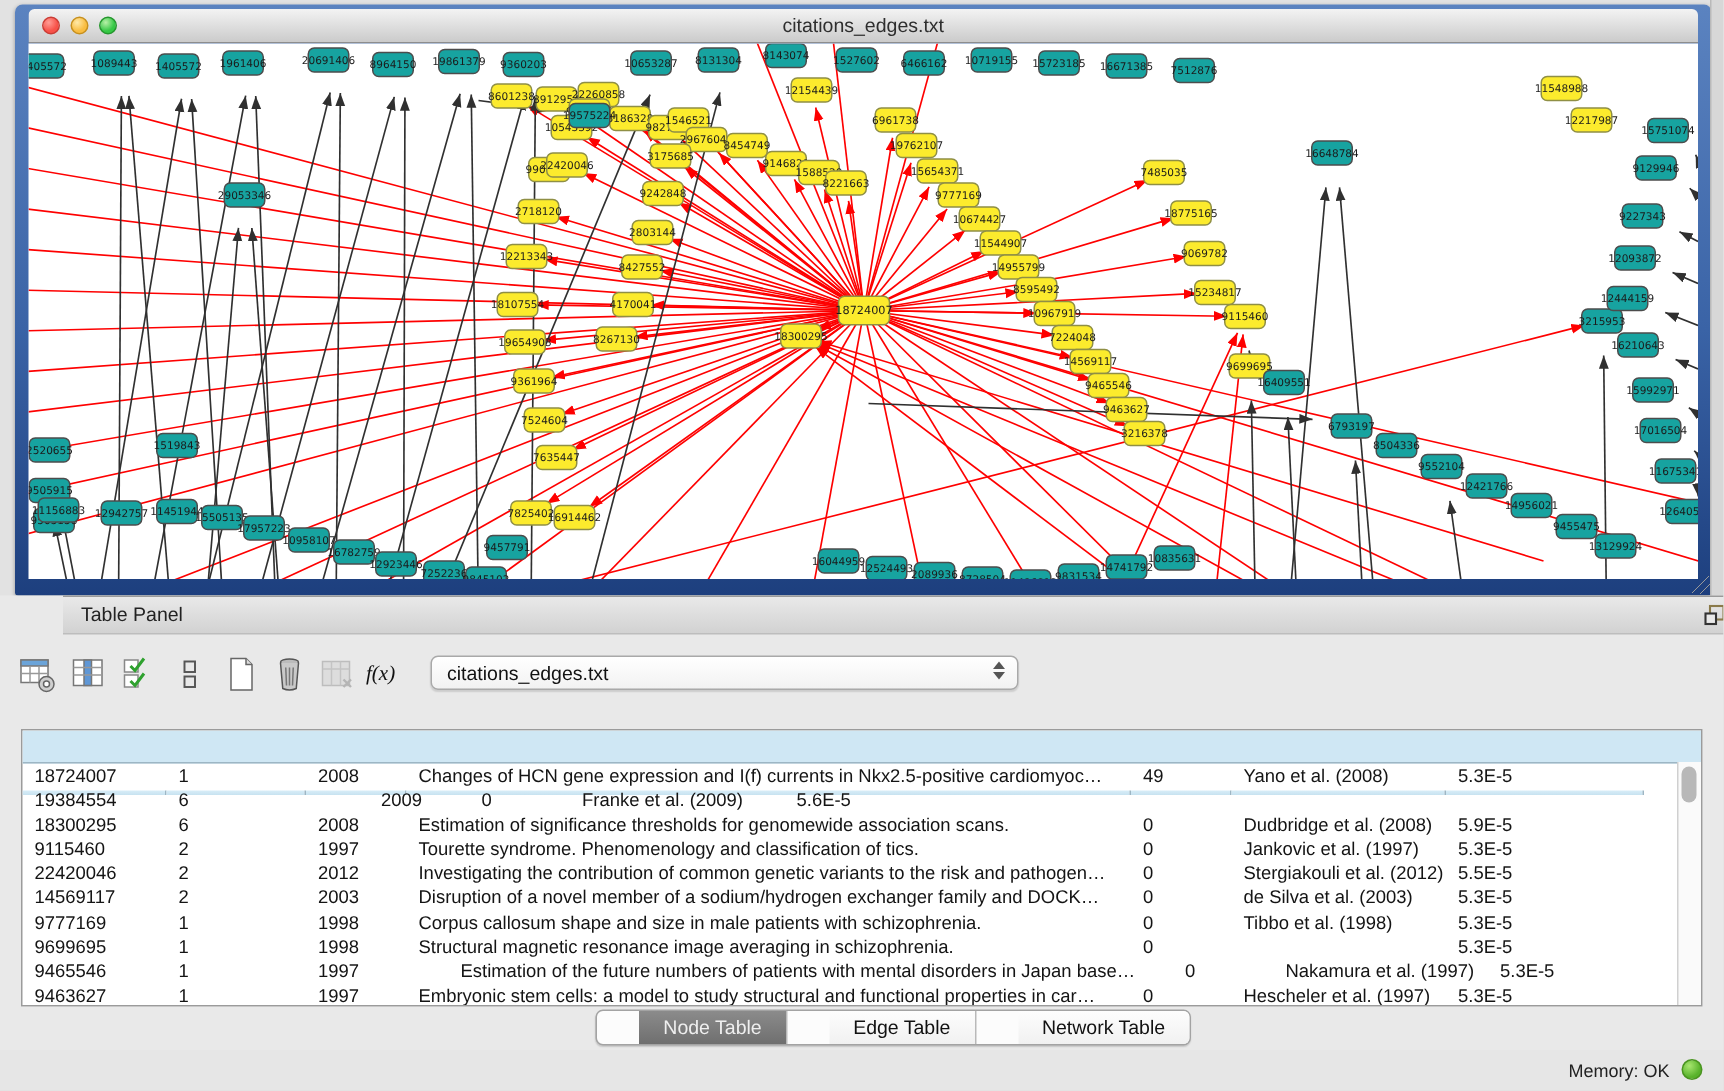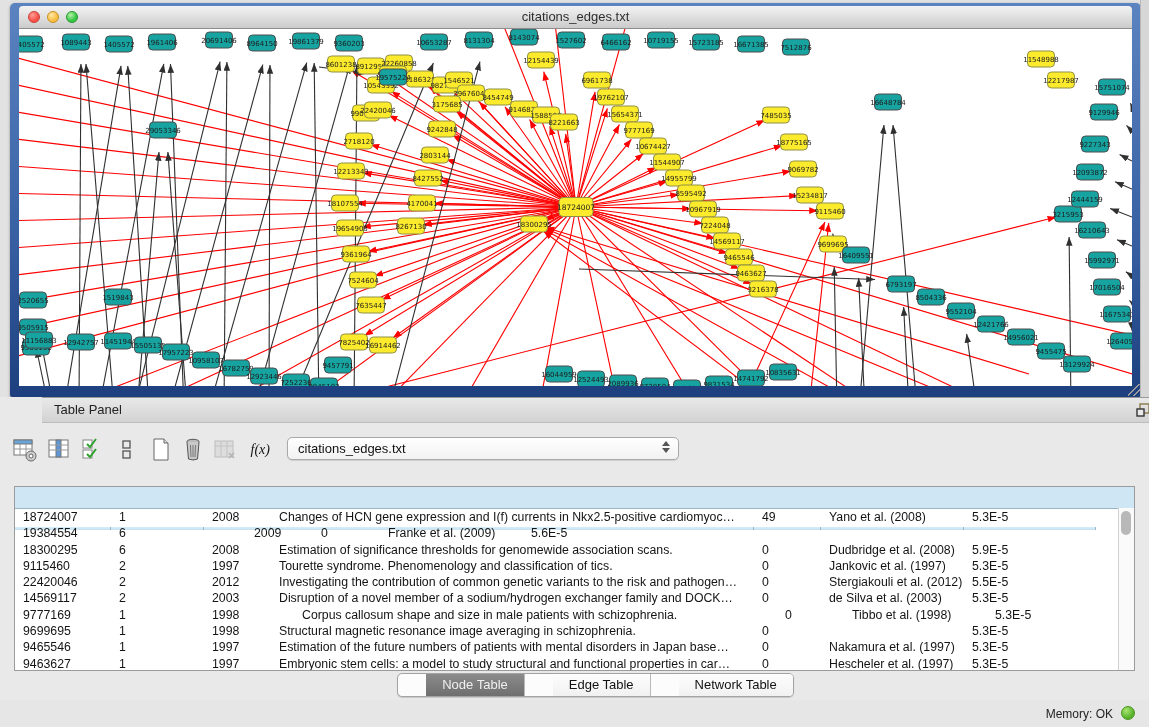--- a/index.html
+++ b/index.html
@@ -25,21 +25,21 @@
   .right-sliver{position:absolute;right:0;top:0;width:8px;height:397px;background:#d7d7d7;border-left:1px solid #b9b9b9;}
   
   .table-panel{position:absolute;left:0;top:397px;width:1149px;height:303px;background:#e9e9e9;padding-left:42px;}
   .panel-header{position:relative;height:24px;background:linear-gradient(180deg,#e9e9e9,#d2d2d2);
     border-top:1px solid #9a9a9a;border-bottom:1px solid #bdbdbd;}
   .panel-title{position:absolute;left:12px;top:4px;font-size:13px;color:#222;}
   .panel-float{position:absolute;right:40px;top:4px;width:16px;height:16px;cursor:pointer;}
   .panel-close{position:absolute;right:14px;top:2px;font-size:15px;font-weight:bold;color:#1c1c1c;cursor:pointer;}
   .toolbar{position:absolute;left:0;top:38px;height:36px;width:100%;}
   .tb-icon{position:absolute;top:2px;width:26px;height:26px;cursor:pointer;}
-  .fx-icon{font-family:"Liberation Serif",serif;font-style:italic;font-size:14px;color:#111;padding-top:5px;box-sizing:border-box;text-align:right;}
+  .fx-icon{font-family:"Liberation Serif",serif;font-style:italic;font-size:14px;color:#111;padding-top:5px;box-sizing:border-box;text-align:left;}
   .combo{position:absolute;left:287px;top:2px;width:392px;height:23px;background:linear-gradient(180deg,#ffffff,#f2f2f2);
     border:1px solid #a9a9a9;border-radius:5px;box-sizing:border-box;box-shadow:0 1px 1px rgba(0,0,0,.12);cursor:pointer;}
   .combo-value{position:absolute;left:10px;top:3px;font-size:13px;color:#111;}
   .combo-arrows{position:absolute;right:8px;top:3px;display:flex;flex-direction:column;gap:2px;}
   .combo-arrows .up{width:0;height:0;border-left:4px solid transparent;border-right:4px solid transparent;border-bottom:5px solid #555;}
   .combo-arrows .down{width:0;height:0;border-left:4px solid transparent;border-right:4px solid transparent;border-top:5px solid #555;}
   
   .data-table{position:absolute;left:14px;top:89px;width:1121px;height:185px;background:#fff;
     border:1px solid #9b9b9b;box-sizing:border-box;overflow:hidden;}
   .thead{display:flex;height:21px;background:#cfe7f4;border-bottom:1px solid #9db6c4;}
@@ -837,39 +837,39 @@
             <div class="td" style="width: 67px;">2003</div>
             <div class="td" style="width: 483px;">Disruption of a novel member of a sodium/hydrogen exchanger family and DOCK…</div>
             <div class="td" style="width: 67px;">0</div>
             <div class="td" style="width: 143px;">de Silva et al. (2003)</div>
             <div class="td" style="width: 132px;">5.3E-5</div>
           </div>
           <div class="trow">
             <div class="td" style="width: 96px;">9777169</div>
             <div class="td" style="width: 93px;">1</div>
             <div class="td" style="width: 67px;">1998</div>
-            <div class="td" style="width: 483px; margin-left: 23px;">Corpus callosum shape and size in male patients with schizophrenia.</div>
+            <div class="td" style="width: 483px;">Corpus callosum shape and size in male patients with schizophrenia.</div>
             <div class="td" style="width: 67px;">0</div>
             <div class="td" style="width: 143px;">Tibbo et al. (1998)</div>
             <div class="td" style="width: 132px;">5.3E-5</div>
           </div>
           <div class="trow">
             <div class="td" style="width: 96px;">9699695</div>
             <div class="td" style="width: 93px;">1</div>
             <div class="td" style="width: 67px;">1998</div>
             <div class="td" style="width: 483px;">Structural magnetic resonance image averaging in schizophrenia.</div>
             <div class="td" style="width: 67px;">0</div>
             <div class="td" style="width: 143px; margin-top: 28px;">Wolkin et al. (1998)</div>
             <div class="td" style="width: 132px;">5.3E-5</div>
           </div>
           <div class="trow">
             <div class="td" style="width: 96px;">9465546</div>
             <div class="td" style="width: 93px;">1</div>
             <div class="td" style="width: 67px;">1997</div>
-            <div class="td" style="width: 483px;">Estimation of the future numbers of patients with mental disorders in Japan base…</div>
+            <div class="td" style="width: 483px; margin-left: 28px;">Estimation of the future numbers of patients with mental disorders in Japan base…</div>
             <div class="td" style="width: 67px;">0</div>
             <div class="td" style="width: 143px;">Nakamura et al. (1997)</div>
             <div class="td" style="width: 132px;">5.3E-5</div>
           </div>
           <div class="trow">
             <div class="td" style="width: 96px;">9463627</div>
             <div class="td" style="width: 93px;">1</div>
             <div class="td" style="width: 67px;">1997</div>
             <div class="td" style="width: 483px;">Embryonic stem cells: a model to study structural and functional properties in car…</div>
             <div class="td" style="width: 67px;">0</div>

